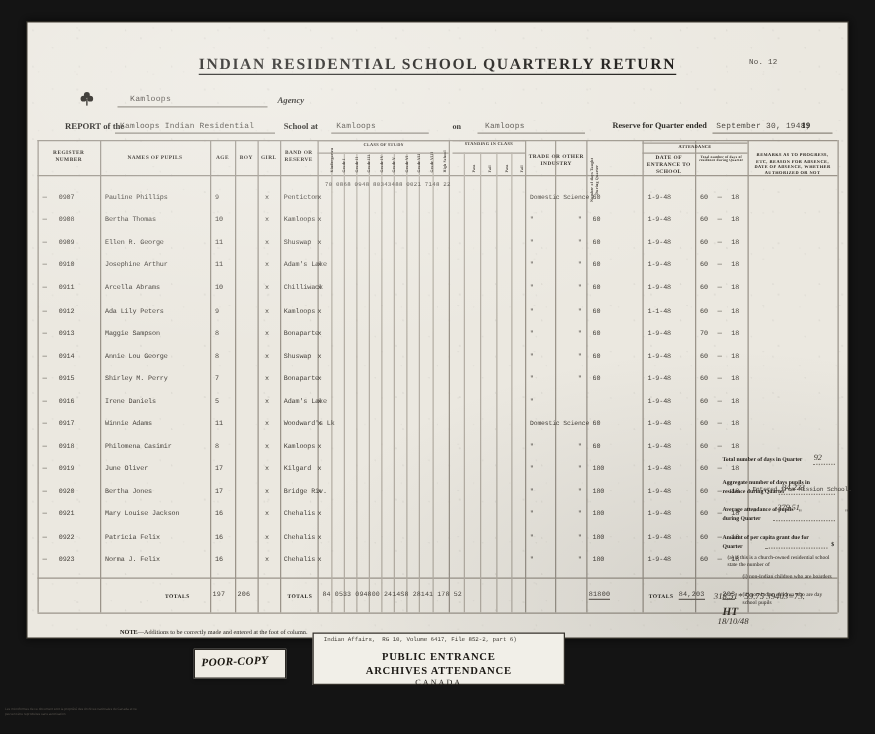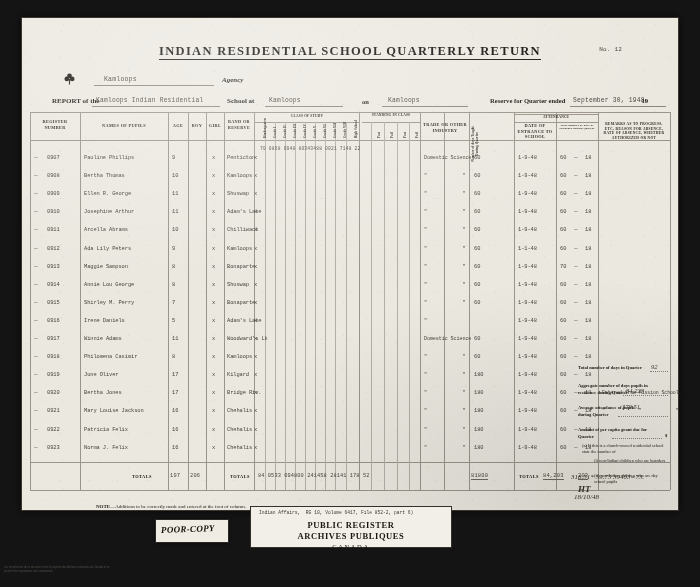--- a/index.html
+++ b/index.html
@@ -536,20 +536,20 @@
   <div class="t prn" id="note"><b>NOTE</b><span>—Additions to be correctly made and entered at the foot of column.</span></div>
  </div>
 
  <div id="poorcopy">
    <span>POOR-COPY</span>
  </div>
 
  <div id="archbox">
    <div id="archref">Indian Affairs,  RG 10, Volume 6417, File 852-2, part 6)</div>
    <div id="archstamp">
-     <div class="a1">PUBLIC REGISTER</div>
-     <div class="a2">ARCHIVES PUBLIQUES</div>
+     <div class="a1">PUBLIC ENTRANCE</div>
+     <div class="a2">ARCHIVES ATTENDANCE</div>
      <div class="a3">CANADA</div>
    </div>
  </div>
 
  <div id="finelabel">Les microformes de ce document sont la propriété des Archives nationales du Canada et ne peuvent être reproduites sans autorisation</div>
 </div>
 
 </body></html>

